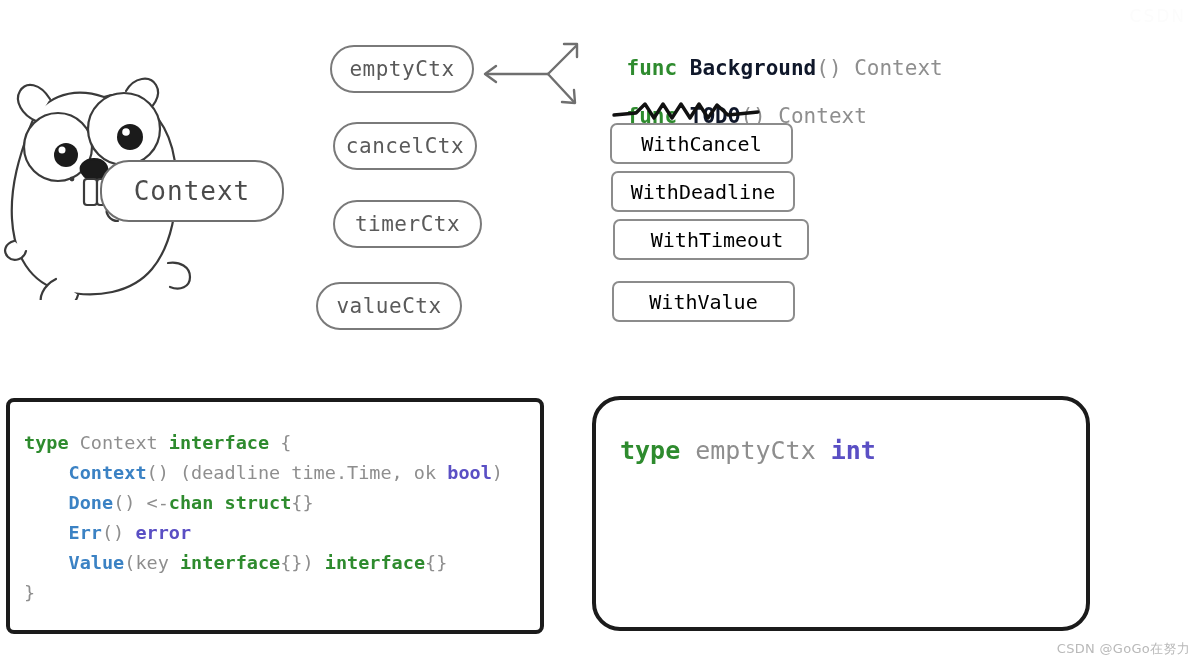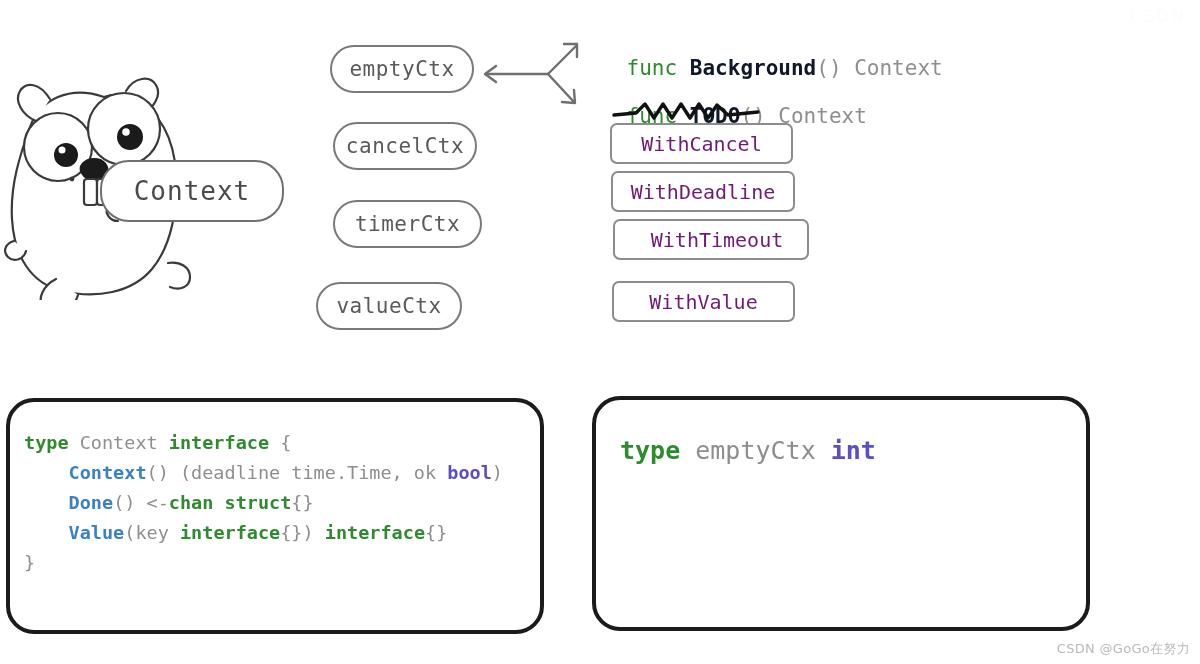--- a/index.html
+++ b/index.html
@@ -74,21 +74,21 @@
     height: 78px;
   }
 
   
   .func-line {
     position: absolute;
     font-family: "DejaVu Sans Mono", monospace;
     font-size: 21px;
     white-space: pre;
   }
-  .kw-func { color: #2e8b2e; font-weight: normal; }
+  .kw-func { color: #2e8b2e; font-weight: bold; }
   .fn-name { color: #0f172a; font-weight: bold; }
   .punct   { color: #8e8e8e; }
   .typ     { color: #8e8e8e; }
 
   .squiggle {
     position: absolute;
     left: 612px;
     top: 100px;
     width: 150px;
     height: 22px;
@@ -98,38 +98,39 @@
   .with-box {
     position: absolute;
     border: 2px solid #8c8c8c;
     border-radius: 7px;
     background: #ffffff;
     display: flex;
     align-items: center;
     justify-content: center;
     font-family: "DejaVu Sans Mono", monospace;
     font-size: 20px;
-    color: #701a75;
+    color: #000000;
     height: 37px;
   }
 
   
   .code-card {
     position: absolute;
     border: 4px solid #1b1b1b;
     border-radius: 28px;
     background: #ffffff;
     box-sizing: border-box;
   }
   #code-card-context {
     left: 6px;
     top: 398px;
     width: 538px;
     height: 236px;
     padding: 26px 0 0 14px;
+    border-radius: 8px;
   }
   #code-card-emptyctx {
     left: 592px;
     top: 396px;
     width: 498px;
     height: 235px;
     padding: 34px 0 0 24px;
   }
 
   .code-line {
@@ -272,20 +273,21 @@
   </div>
   <div class="with-box" id="with-box-3" style="left: 612px; top: 281px; width: 179px;">
     <span>WithValue</span>
   </div>
 
   <div class="code-card" id="code-card-context">
     <div id="code-lines-context">
         <div class="code-line"><span class="tok-kw">type</span><span class="tok-ident"> Context </span><span class="tok-kw">interface</span><span class="tok-punct"> {</span></div>
         <div class="code-line"><span class="tok-plain">    </span><span class="tok-fn">Context</span><span class="tok-punct">() (deadline time.Time, ok </span><span class="tok-type">bool</span><span class="tok-punct">)</span></div>
         <div class="code-line"><span class="tok-plain">    </span><span class="tok-fn">Done</span><span class="tok-punct">() &lt;-</span><span class="tok-kw">chan</span><span class="tok-plain"> </span><span class="tok-kw">struct</span><span class="tok-punct">{}</span></div>
+        <div class="code-line"><span class="tok-plain">    </span><span class="tok-fn">Err</span><span class="tok-punct">() </span><span class="tok-type">error</span></div>
         <div class="code-line"><span class="tok-plain">    </span><span class="tok-fn">Value</span><span class="tok-punct">(key </span><span class="tok-kw">interface</span><span class="tok-punct">{}) </span><span class="tok-kw">interface</span><span class="tok-punct">{}</span></div>
         <div class="code-line"><span class="tok-punct">}</span></div>
       </div>
   </div>
 
   <div class="code-card" id="code-card-emptyctx">
     <div id="code-lines-emptyctx">
         <div class="code-line-big"><span class="tok-kw">type</span><span class="tok-ident"> emptyCtx </span><span class="tok-type">int</span></div>
       </div>
   </div>

